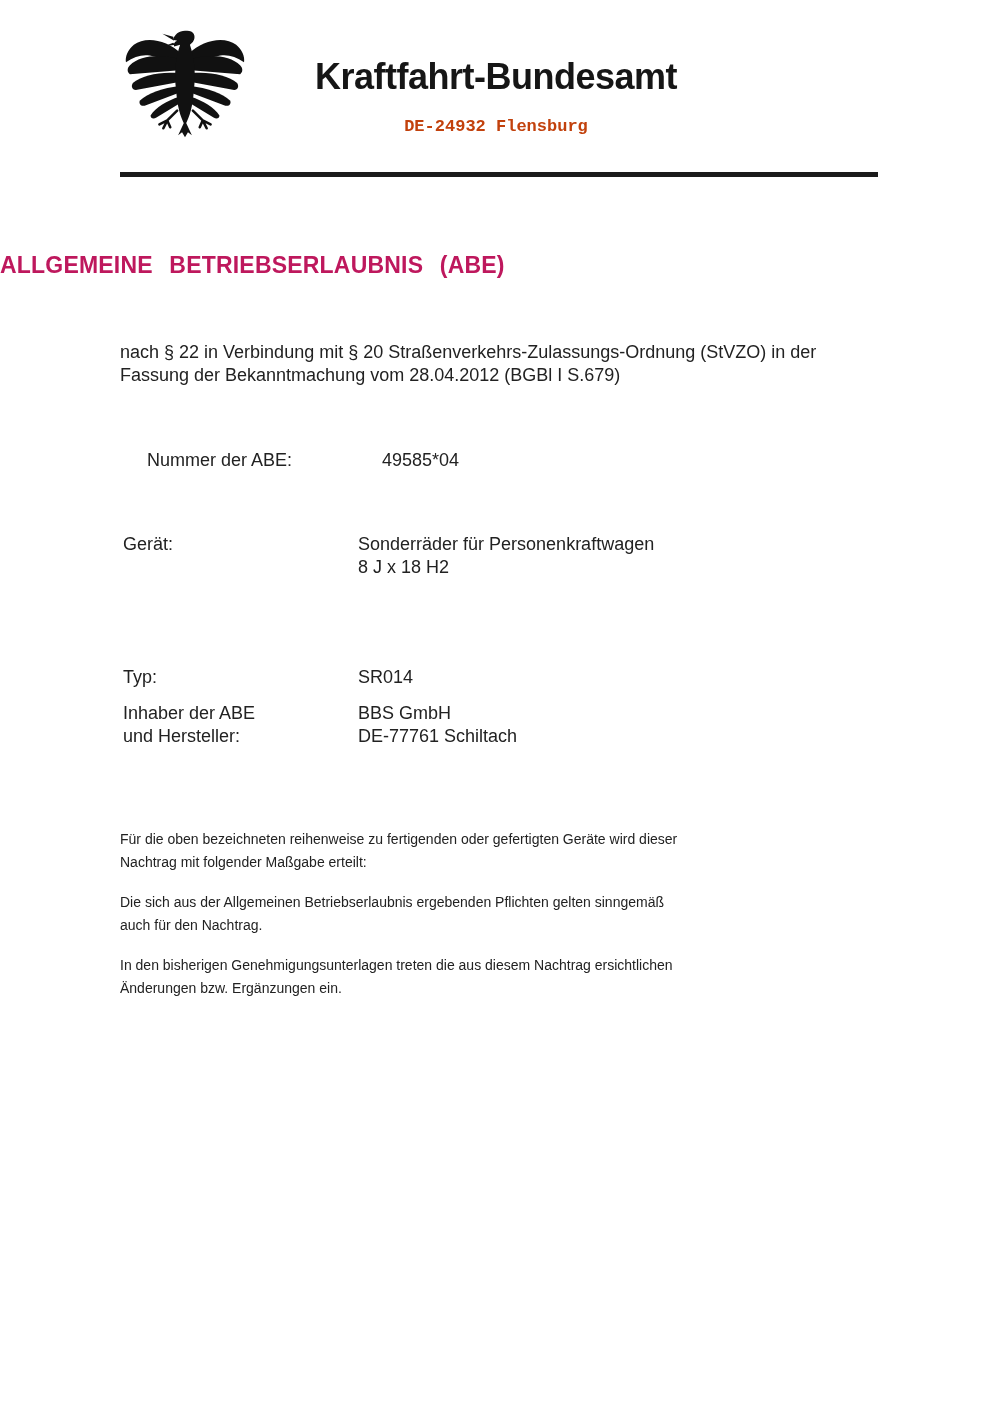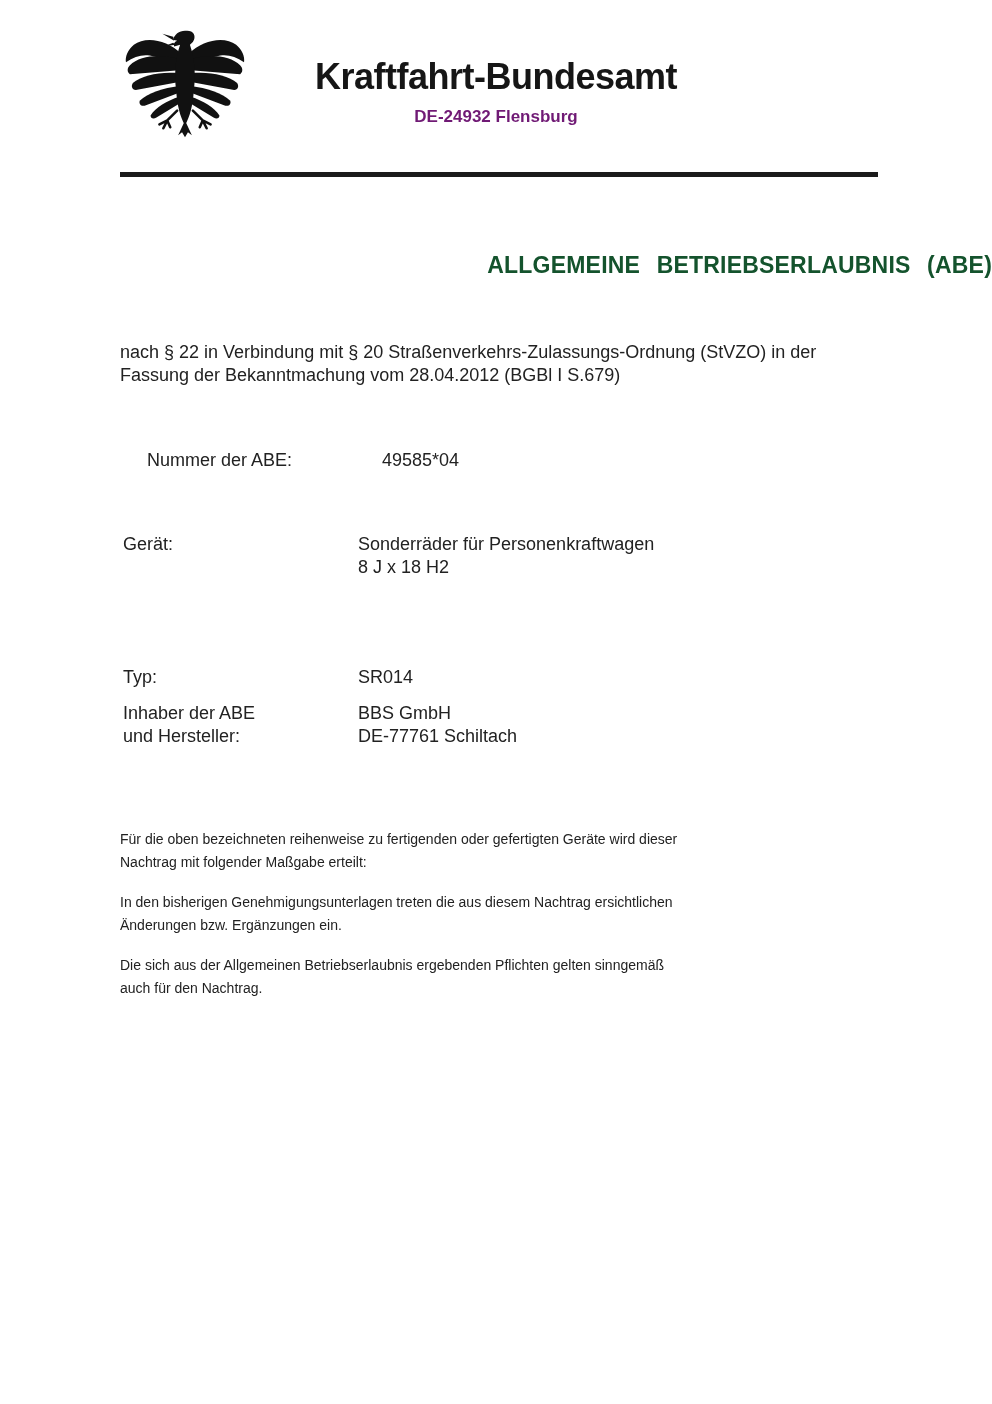--- a/index.html
+++ b/index.html
@@ -25,33 +25,34 @@
   .logo svg { width: 100%; height: 100%; display: block; }
   .header-block {
     position: absolute; left: 0; top: 57px;
     width: 992px; text-align: center;
   }
   .agency-name {
     font-size: 36px; font-weight: bold; color: #161616;
     letter-spacing: -0.5px; line-height: 1.1;
   }
   .agency-location {
-    font-size: 17px; font-weight: bold; color: #701a75;
-    margin-top: 10px;
+    font-size: 17px; font-weight: bold; color: #c2410c;
+    margin-top: 20px;
+    font-family: Liberation Mono, monospace;
   }
   .rule {
     position: absolute; left: 120px; top: 172px;
     width: 758px; height: 5px; background: #1b1b1b;
   }
 
   
   .doc-title {
     position: absolute; left: 0; top: 252px;
-    width: 992px; text-align: right;
-    font-size: 23px; font-weight: bold; color: #14532d;
+    width: 992px; text-align: left;
+    font-size: 23px; font-weight: bold; color: #be185d;
     word-spacing: 10px; letter-spacing: 0.2px;
   }
 
   
   .legal-basis {
     position: absolute; left: 120px; top: 341px;
     width: 750px;
     font-size: 18px; line-height: 23px;
     white-space: pre-line;
   }
@@ -153,19 +154,19 @@
   <div>
     <div class="field-label row4">Inhaber der ABE
 und Hersteller:</div>
     <div class="field-value row4">BBS GmbH
 DE-77761 Schiltach</div>
   </div>
 
   <div class="paragraphs">
     <p>Für die oben bezeichneten reihenweise zu fertigenden oder gefertigten Geräte wird dieser
 Nachtrag mit folgender Maßgabe erteilt:</p>
+    <p>Die sich aus der Allgemeinen Betriebserlaubnis ergebenden Pflichten gelten sinngemäß
+auch für den Nachtrag.</p>
     <p>In den bisherigen Genehmigungsunterlagen treten die aus diesem Nachtrag ersichtlichen
 Änderungen bzw. Ergänzungen ein.</p>
-    <p>Die sich aus der Allgemeinen Betriebserlaubnis ergebenden Pflichten gelten sinngemäß
-auch für den Nachtrag.</p>
   </div>
 
 </div>
 
 </body></html>

